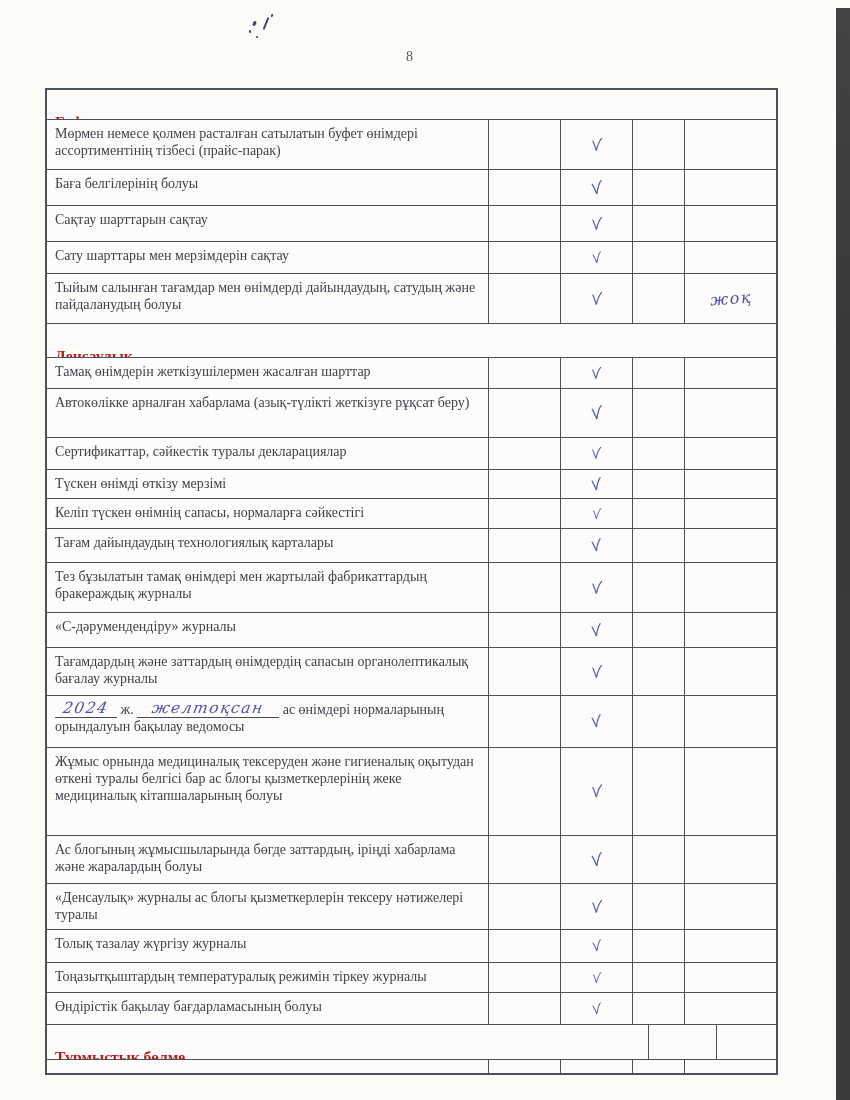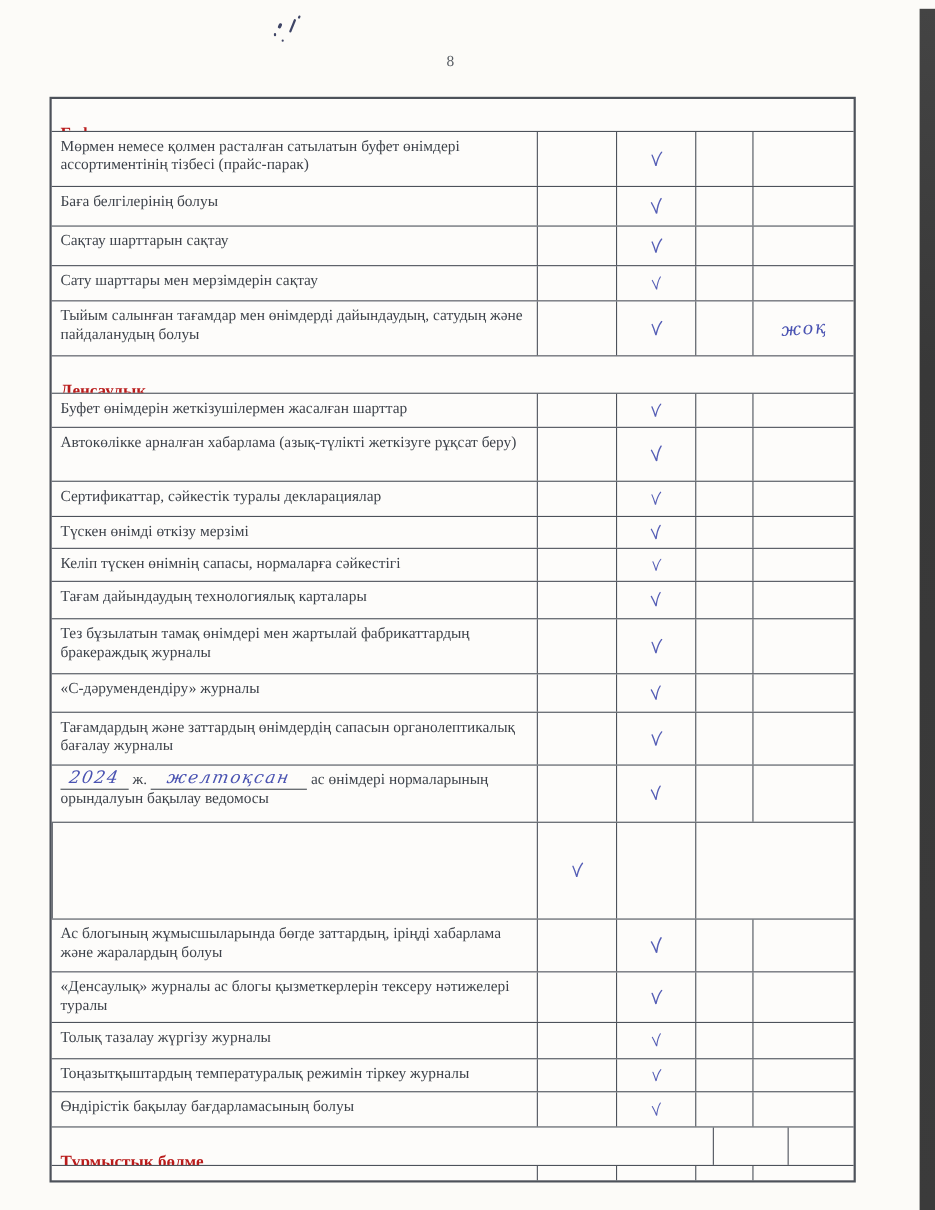--- a/index.html
+++ b/index.html
@@ -147,21 +147,21 @@
       <div class="cell mid">
           <span class="hw remark-hw">жоқ</span>
         </div>
     </div>
 
     <div class="row section" style="height:34px">
       <div class="cell">Денсаулық</div>
     </div>
 
     <div class="row" style="height:31px">
-      <div class="cell c1"><span>Буфет өнімдерін жеткізушілермен жасалған шарттар</span></div>
+      <div class="cell c1"><span>Тамақ өнімдерін жеткізушілермен жасалған шарттар</span></div>
       <div class="cell mid"></div>
       <div class="cell mid chk">
           <svg viewBox="0 0 12 16" width="11" height="15">
             <path d="M1.5 4 C3 7 4.5 11 5.5 14 C6.3 9.5 8.5 3.5 10.5 0.8" fill="none" stroke="#565fb6" stroke-width="1.3" stroke-linecap="round"></path>
           </svg>
         </div>
       <div class="cell mid"></div>
       <div class="cell mid"></div>
     </div>
 
@@ -272,20 +272,21 @@
       <div class="cell mid chk">
           <svg viewBox="0 0 12 16" width="11" height="15">
             <path d="M1.5 4 C3 7 4.5 11 5.5 14 C6.3 9.5 8.5 3.5 10.5 0.8" fill="none" stroke="#565fb6" stroke-width="1.3" stroke-linecap="round"></path>
           </svg>
         </div>
       <div class="cell mid"></div>
       <div class="cell mid"></div>
     </div>
 
     <div class="row" style="height:88px">
+      <div class="cell c1"><span>Жұмыс орнында медициналық тексеруден және гигиеналық оқытудан өткені туралы белгісі бар ас блогы қызметкерлерінің жеке медициналық кітапшаларының болуы</span></div>
       <div class="cell mid"></div>
       <div class="cell mid chk">
           <svg viewBox="0 0 12 16" width="12" height="17">
             <path d="M1.5 4 C3 7 4.5 11 5.5 14 C6.3 9.5 8.5 3.5 10.5 0.8" fill="none" stroke="#565fb6" stroke-width="1.3" stroke-linecap="round"></path>
           </svg>
         </div>
       <div class="cell mid"></div>
       <div class="cell mid"></div>
     </div>
 

